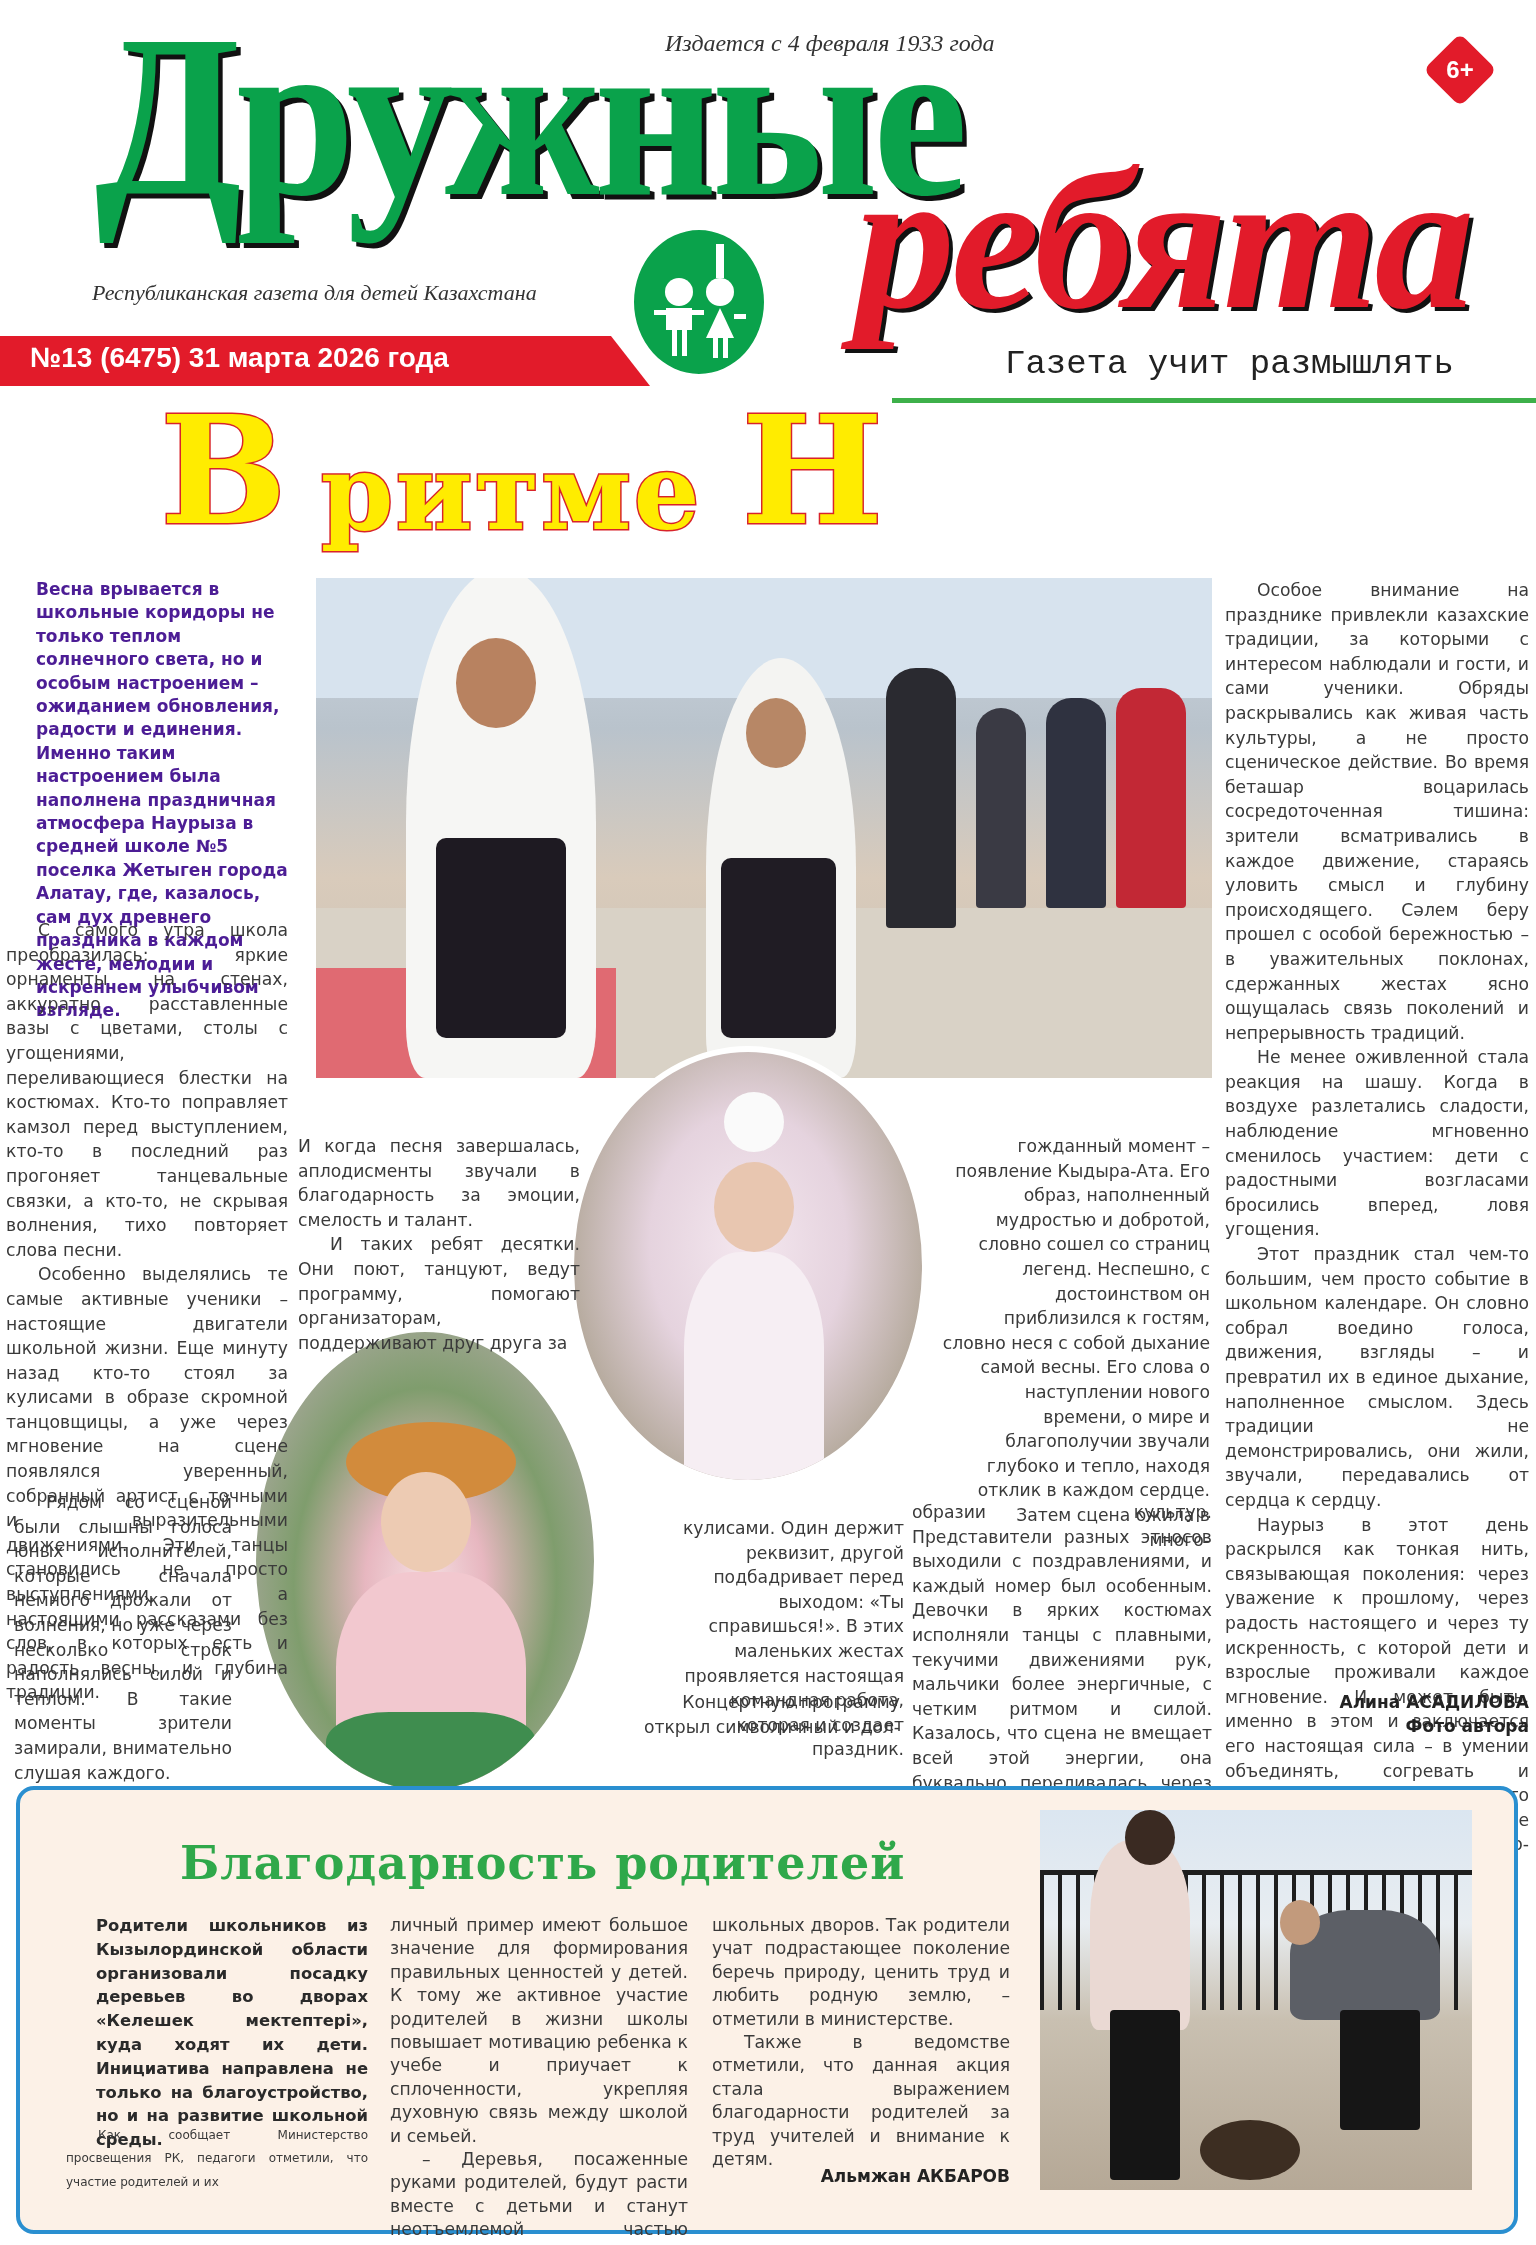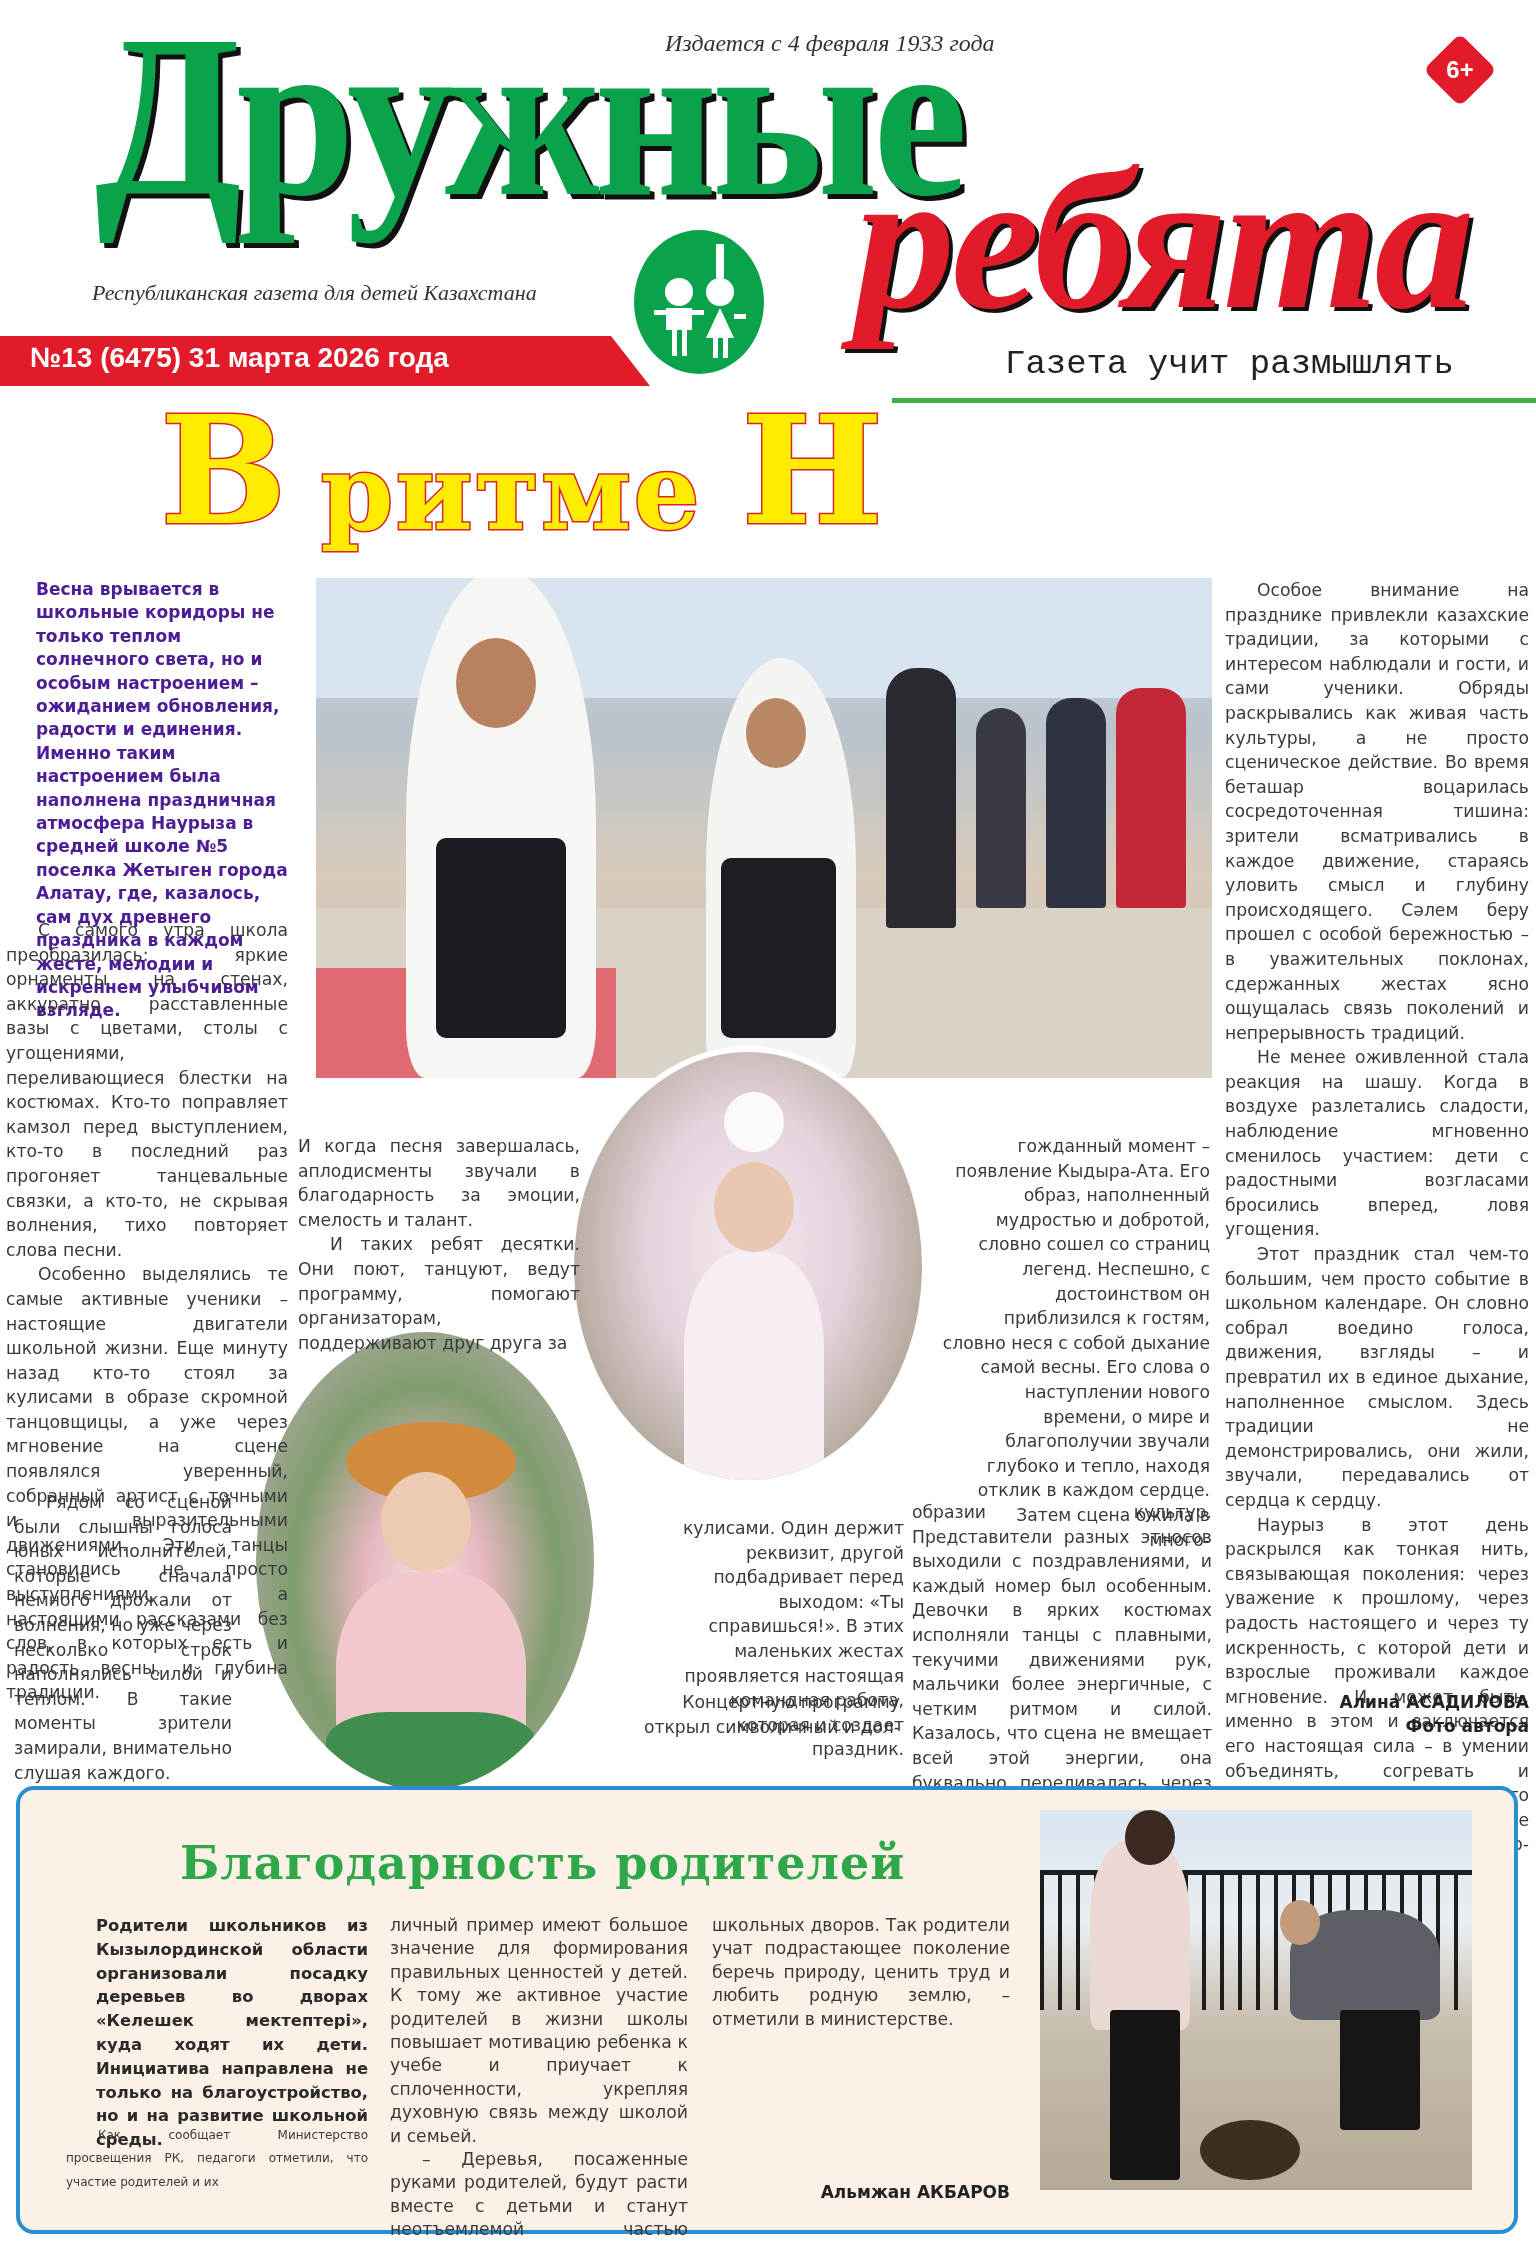--- a/index.html
+++ b/index.html
@@ -46,21 +46,21 @@
   .photo-circle1 { left: 568px; top: 1046px; width: 360px; height: 440px; border-radius: 50%; background: radial-gradient(ellipse at 50% 45%, #f4e7ef 0%, #e5d3de 40%, #b3a89a 75%, #8e8878 100%); border: 6px solid #fff; overflow: hidden; }
   .photo-circle2 { left: 250px; top: 1326px; width: 350px; height: 470px; border-radius: 50%; background: radial-gradient(ellipse at 50% 55%, #f5dfe2 0%, #e7b7c0 25%, #7f9d6d 55%, #a7a89a 80%, #c5c3bd 100%); border: 6px solid #fff; overflow: hidden; }
 
   
   .box { left: 16px; top: 1786px; width: 1502px; height: 448px; background: #fcf1e7; border-radius: 18px; border: 4px solid #2a8fd0; }
   .box-title { left: 180px; top: 1836px; font-family: "DejaVu Serif", serif; font-weight: bold; font-size: 46px; color: #2fa84a; white-space: nowrap; letter-spacing: 1px; }
   .box-lead { left: 96px; top: 1914px; width: 272px; font-weight: bold; font-size: 16.4px; line-height: 23.8px; color: #2a2a2a; }
   .bx1 { left: 66px; top: 2124px; width: 302px; font-size: 12px; line-height: 23.4px; }
   .bx2 { left: 390px; top: 1914px; width: 298px; font-size: 17.2px; line-height: 23.4px; }
   .bx3 { left: 712px; top: 1914px; width: 298px; font-size: 17.2px; line-height: 23.4px; }
-  .box-sig { left: 712px; top: 2166px; width: 298px; text-align: right; font-weight: bold; font-size: 17px; color: #222; margin-top: 16px; }
+  .box-sig { left: 712px; top: 2166px; width: 298px; text-align: right; font-weight: bold; font-size: 17px; color: #222; }
   .box-photo { left: 1040px; top: 1810px; width: 432px; height: 380px; background: linear-gradient(180deg, #dbe6f1 0%, #e8edf1 30%, #c9c0b1 55%, #b5a896 100%); overflow: hidden; }
   .fence { position: absolute; left: 0; top: 60px; width: 100%; height: 140px; background: repeating-linear-gradient(90deg, #1e1e1e 0 4px, transparent 4px 18px); border-top: 5px solid #1e1e1e; }
 </style>
 </head>
 <body>
 
 <div class="abs mast-druzh">Дружные</div>
 <div class="abs since">Издается с 4 февраля 1933 года</div>
 <div class="abs age"></div>
 <div class="abs age-txt">6+</div>
@@ -167,20 +167,21 @@
 <div class="abs col box-lead">Родители школьников из Кызылординской области организовали посадку деревьев во дворах «Келешек мектептері», куда ходят их дети. Инициатива направлена не только на благоустройство, но и на развитие школьной среды.</div>
 <div class="abs col bx1">
   <p>Как сообщает Министерство просвещения РК, педагоги отметили, что участие родителей и их</p>
 </div>
 <div class="abs col bx2">
   <p style="text-indent:0">личный пример имеют большое значение для формирования правильных ценностей у детей. К тому же активное участие родителей в жизни школы повышает мотивацию ребенка к учебе и приучает к сплоченности, укрепляя духовную связь между школой и семьей.</p>
   <p>– Деревья, посаженные руками родителей, будут расти вместе с детьми и станут неотъемлемой частью цветущих</p>
 </div>
 <div class="abs col bx3">
   <p style="text-indent:0">школьных дворов. Так родители учат подрастающее поколение беречь природу, ценить труд и любить родную землю, – отметили в министерстве.</p>
+  <p>Также в ведомстве отметили, что данная акция стала выражением благодарности родителей за труд учителей и внимание к детям.</p>
 </div>
 <div class="abs box-sig">Альмжан АКБАРОВ</div>
 <div class="abs box-photo">
   <div class="fence"></div>
   <div class="ph-fig" style="left:50px;top:30px;width:100px;height:190px;background:#ead9d3;border-radius:40% 40% 8% 8%;"></div>
   <div class="ph-fig" style="left:70px;top:200px;width:70px;height:170px;background:#151515;border-radius:4px;"></div>
   <div class="ph-fig" style="left:85px;top:0px;width:50px;height:55px;background:#3a2a22;border-radius:50%;"></div>
   <div class="ph-fig" style="left:250px;top:100px;width:150px;height:110px;background:#5c5f66;border-radius:40% 40% 10% 10%;"></div>
   <div class="ph-fig" style="left:300px;top:200px;width:80px;height:120px;background:#161616;border-radius:4px;"></div>
   <div class="ph-fig" style="left:240px;top:90px;width:40px;height:45px;background:#c29a7c;border-radius:50%;"></div>

